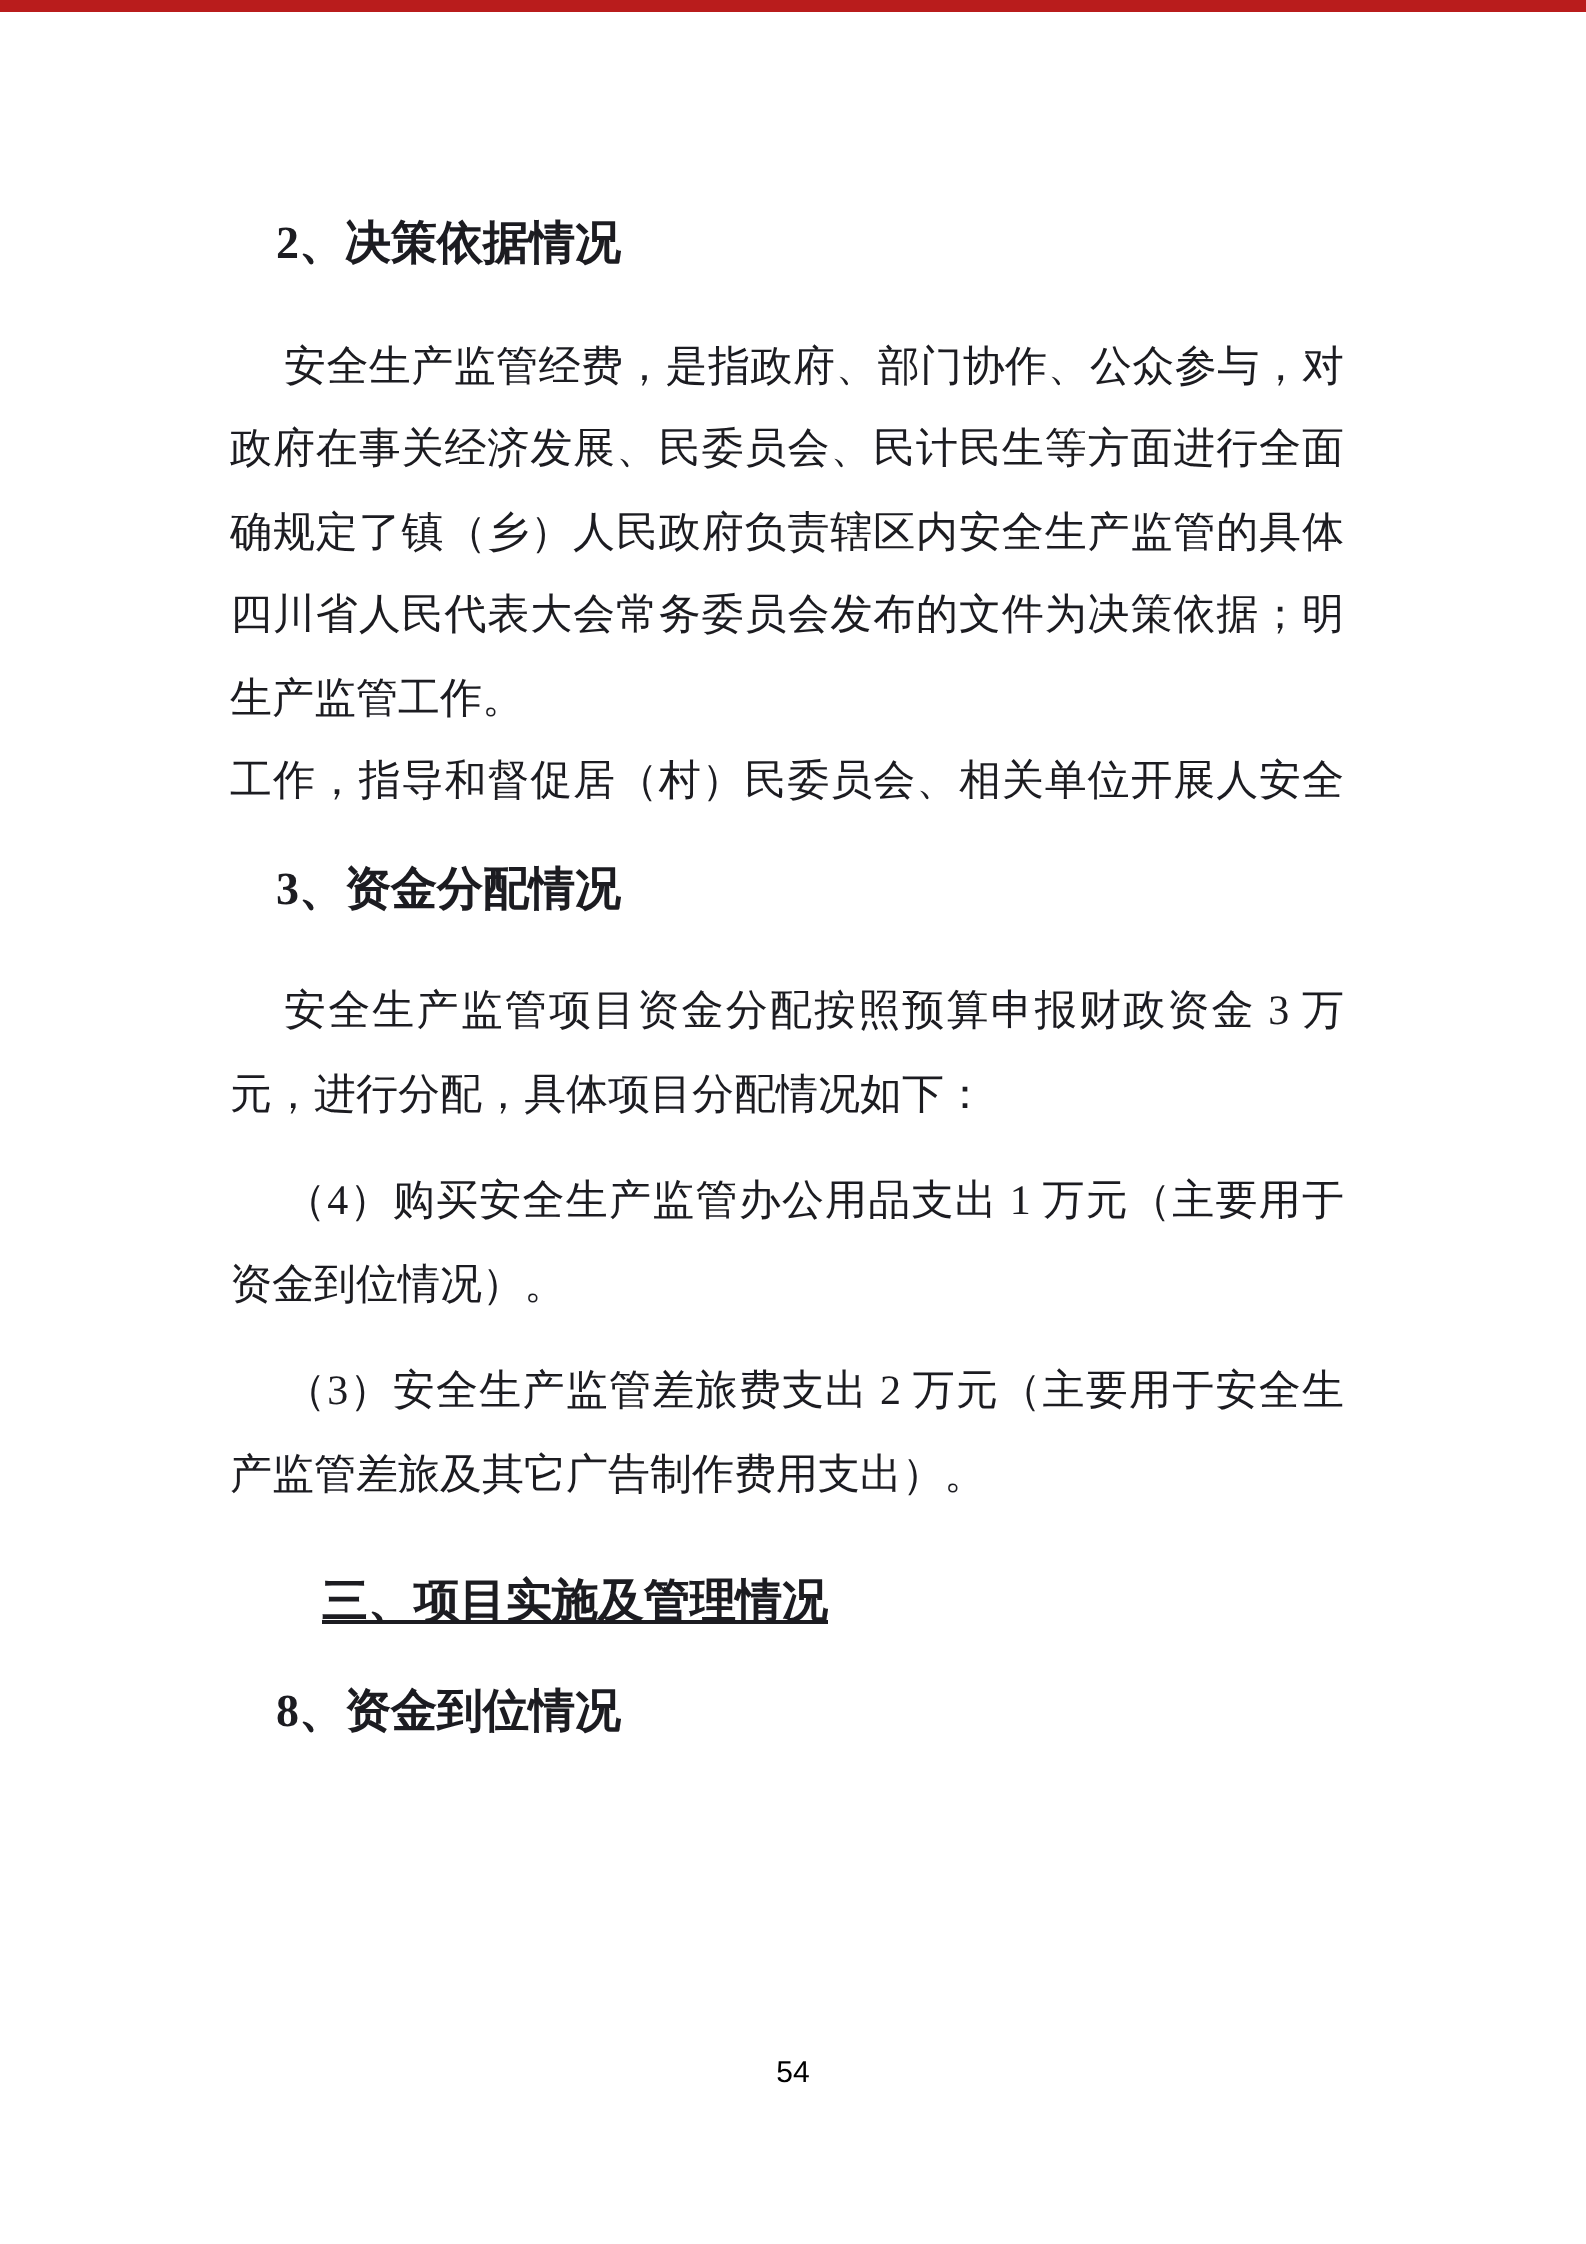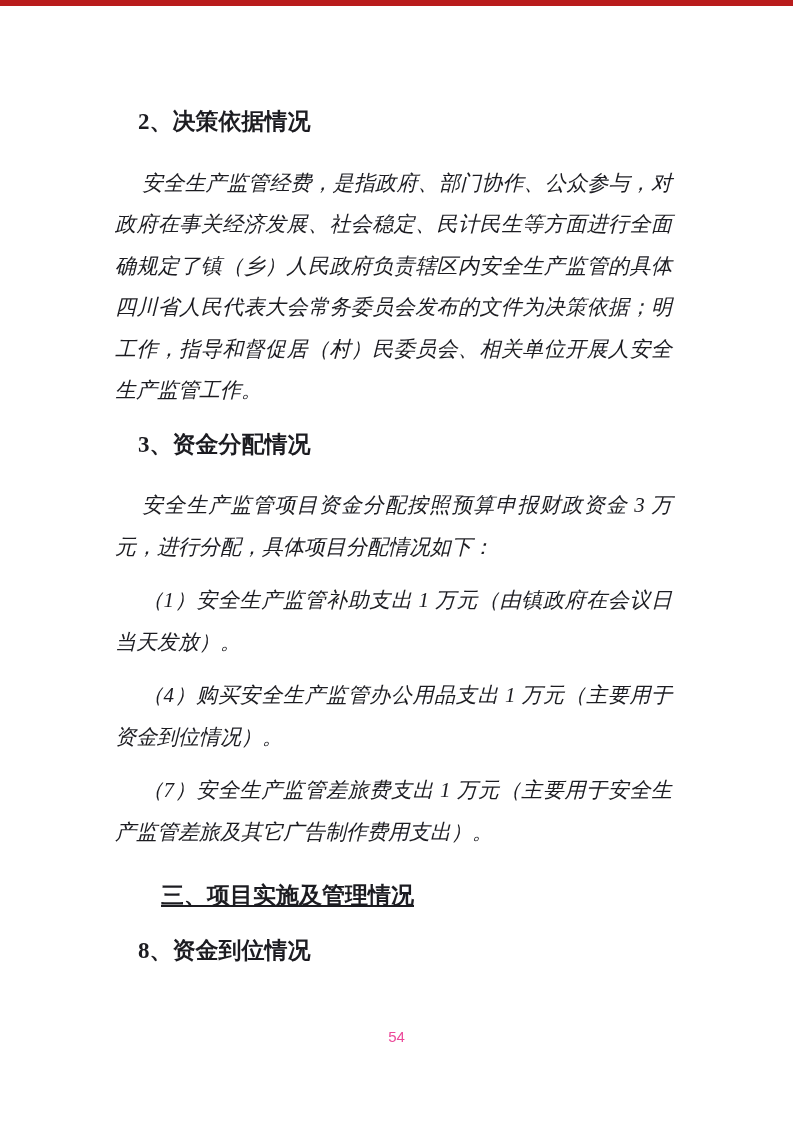--- a/index.html
+++ b/index.html
@@ -35,21 +35,20 @@
     font-family: "Liberation Sans", "DejaVu Sans", sans-serif;
     text-indent: 46px;
     margin-bottom: 13px;
     text-decoration: underline;
   }
   .hd-last {
     margin-bottom: 0;
   }
   .para {
     margin: 0 4px 12px 0;
-    font-style: italic;
   }
   .para-lg {
     margin-bottom: 22px;
   }
   .line {
     font-size: 21px;
     line-height: 41.5px;
     text-align: justify;
     text-justify: inter-character;
   }
@@ -60,59 +59,55 @@
     text-indent: 27px;
   }
   .footer {
     position: absolute;
     top: 1022px;
     left: 0;
     width: 100%;
     text-align: center;
     font-family: "Liberation Sans", "DejaVu Sans", sans-serif;
     font-size: 15px;
-    color: #ec4899;
+    color: #000000;
   }
 </style>
 </head>
 <body>
 
 <div class="page">
   <div class="content">
 
     <div class="hd">2、决策依据情况</div>
 
     <div class="para">
       <div class="line full ind">安全生产监管经费，是指政府、部门协作、公众参与，对</div>
-      <div class="line full">政府在事关经济发展、社会稳定、民计民生等方面进行全面</div>
+      <div class="line full">政府在事关经济发展、民委员会、民计民生等方面进行全面</div>
       <div class="line full">确规定了镇（乡）人民政府负责辖区内安全生产监管的具体</div>
       <div class="line full">四川省人民代表大会常务委员会发布的文件为决策依据；明</div>
+      <div class="line">生产监管工作。</div>
       <div class="line full">工作，指导和督促居（村）民委员会、相关单位开展人安全</div>
-      <div class="line">生产监管工作。</div>
     </div>
 
     <div class="hd">3、资金分配情况</div>
 
     <div class="para">
       <div class="line full ind">安全生产监管项目资金分配按照预算申报财政资金 3 万</div>
       <div class="line">元，进行分配，具体项目分配情况如下：</div>
     </div>
 
-    <div class="para">
-      <div class="line full ind">（1）安全生产监管补助支出 1 万元（由镇政府在会议日</div>
-      <div class="line">当天发放）。</div>
-    </div>
 
     <div class="para">
       <div class="line full ind">（4）购买安全生产监管办公用品支出 1 万元（主要用于</div>
       <div class="line">资金到位情况）。</div>
     </div>
 
     <div class="para para-lg">
-      <div class="line full ind">（7）安全生产监管差旅费支出 1 万元（主要用于安全生</div>
+      <div class="line full ind">（3）安全生产监管差旅费支出 2 万元（主要用于安全生</div>
       <div class="line">产监管差旅及其它广告制作费用支出）。</div>
     </div>
 
     <div class="hd hd-sans">三、项目实施及管理情况</div>
 
     <div class="hd hd-last">8、资金到位情况</div>
 
   </div>
 
   <div class="footer">

